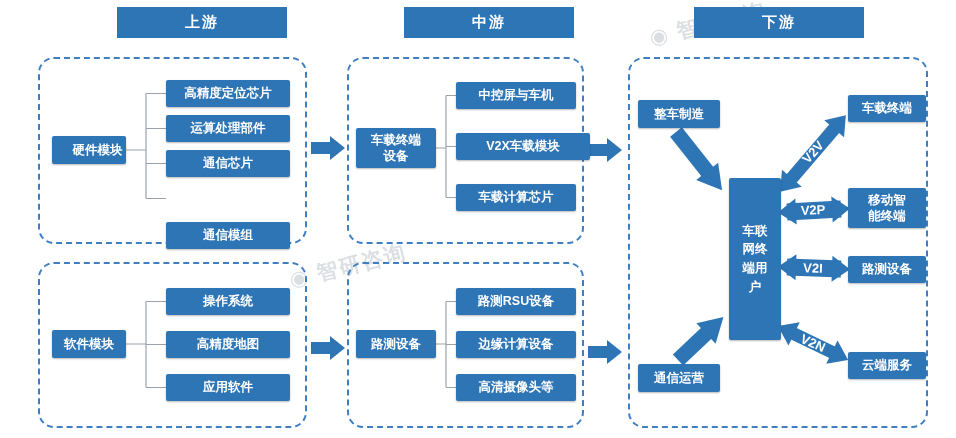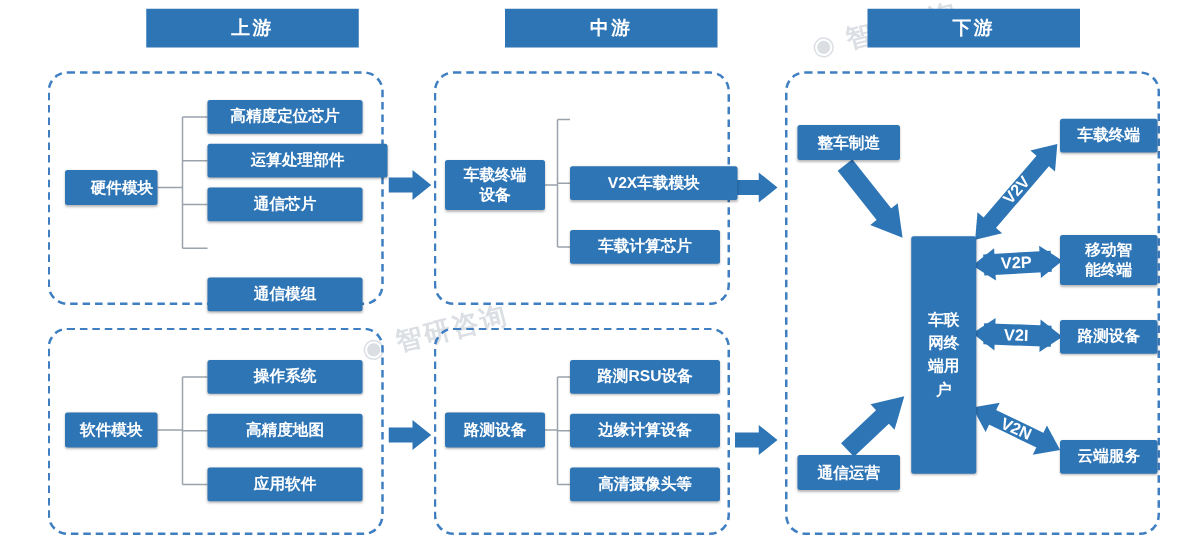--- a/index.html
+++ b/index.html
@@ -80,44 +80,45 @@
   <div class="hdr" style="left:694px;top:7px;">下游</div>
 
   <div class="group" style="left:38px;top:57px;width:269px;height:187px;"></div>
   <div class="group" style="left:38px;top:262px;width:269px;height:166px;"></div>
   <div class="group" style="left:347px;top:57px;width:237px;height:187px;"></div>
   <div class="group" style="left:347px;top:262px;width:237px;height:166px;"></div>
   <div class="group" style="left:628px;top:57px;width:300px;height:371px;"></div>
 
   <div class="node" style="left:52px;top:136px;width:74px;height:28px;padding-left:17px;">硬件模块</div>
   <div class="node" style="left:166px;top:80px;width:124px;height:27px;">高精度定位芯片</div>
-  <div class="node" style="left:166px;top:115px;width:144px;height:27px;">运算处理部件</div>
+  <div class="node" style="left:166px;top:115px;width:124px;height:27px;">运算处理部件</div>
   <div class="node" style="left:166px;top:150px;width:124px;height:27px;">通信芯片</div>
   <div class="node" style="left:166px;top:185px;width:124px;height:27px;margin-top:37px;">通信模组</div>
 
   <div class="node" style="left:52px;top:330px;width:74px;height:28px;">软件模块</div>
   <div class="node" style="left:166px;top:288px;width:124px;height:27px;">操作系统</div>
   <div class="node" style="left:166px;top:331px;width:124px;height:27px;">高精度地图</div>
   <div class="node" style="left:166px;top:374px;width:124px;height:27px;">应用软件</div>
 
   <div class="node" style="left:356px;top:128px;width:80px;height:40px;">
     <span class="wrap4">车载终端设备</span>
   </div>
+  <div class="node" style="left:456px;top:82px;width:120px;height:27px;">中控屏与车机</div>
   <div class="node" style="left:456px;top:133px;width:134px;height:27px;">V2X车载模块</div>
   <div class="node" style="left:456px;top:184px;width:120px;height:27px;">车载计算芯片</div>
 
   <div class="node" style="left:356px;top:330px;width:80px;height:28px;">路测设备</div>
   <div class="node" style="left:456px;top:288px;width:120px;height:27px;">路测RSU设备</div>
   <div class="node" style="left:456px;top:331px;width:120px;height:27px;">边缘计算设备</div>
   <div class="node" style="left:456px;top:374px;width:120px;height:27px;">高清摄像头等</div>
 
   <div class="node" style="left:638px;top:100px;width:82px;height:28px;">整车制造</div>
   <div class="node" style="left:638px;top:364px;width:82px;height:28px;">通信运营</div>
 
-  <div class="node" style="left:729px;top:189px;width:52px;height:190px;">
+  <div class="node" style="left:729px;top:178px;width:52px;height:162px;">
     <span class="wrap2">车联网终端用户</span>
   </div>
 
   <div class="node" style="left:848px;top:95px;width:78px;height:27px;">车载终端</div>
   <div class="node" style="left:848px;top:188px;width:78px;height:40px;">
     <span class="wrap3">移动智能终端</span>
   </div>
   <div class="node" style="left:848px;top:256px;width:78px;height:27px;">路测设备</div>
   <div class="node" style="left:848px;top:352px;width:78px;height:27px;">云端服务</div>
 

